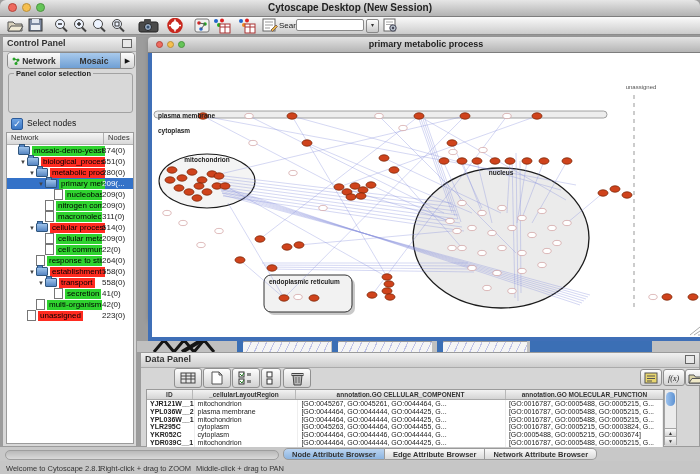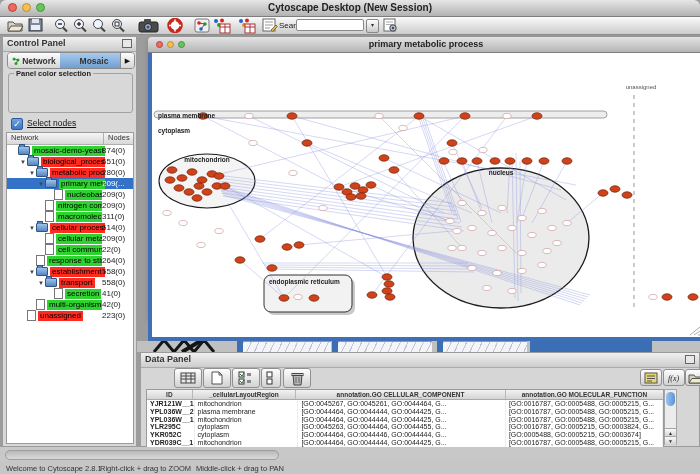--- a/index.html
+++ b/index.html
@@ -30,21 +30,21 @@
   .cp-tab-arrow{flex:none;width:13px;border-left:1px solid #8b8b8b;font-size:7px;background:linear-gradient(#fdfdfd,#d5d5d5);
     display:flex;align-items:center;justify-content:center;color:#111;}
   #cp-group{left:5px;top:36px;width:123px;height:38px;border:1px solid #a2a2a2;border-radius:3px;}
   #cp-group-legend{left:5px;top:-5px;background:#d8d8d8;font-size:7.5px;font-weight:bold;color:#222;padding:0 2px;}
   #cp-dropdown{left:7px;top:11px;width:107px;height:15px;background:linear-gradient(#ffffff,#e0e0e0);
     border:1px solid #969696;border-radius:3px;font-size:8px;color:#111;line-height:15px;padding-left:8px;box-sizing:border-box;}
   #cp-dd-stepper{right:2px;top:1px;width:12px;height:11px;background:linear-gradient(#86b4ec,#3e79c8);
     border-radius:2px;color:#fff;font-size:4.5px;line-height:5px;text-align:center;}
   #cp-checkbox{left:8px;top:81px;width:10px;height:10px;background:linear-gradient(#6ea3e2,#3b77c4);
     border:1px solid #2a5a9a;border-radius:2px;color:#fff;font-size:9px;line-height:10px;text-align:center;}
-  #cp-check-label{left:24px;top:81px;font-size:8.5px;color:#111;text-decoration:underline;}
+  #cp-check-label{left:24px;top:81px;font-size:8.5px;color:#111;}
   #tree-box{left:3px;top:95px;width:128px;height:312px;background:#fff;border:1px solid #9b9b9b;box-sizing:border-box;overflow:hidden;}
   #tree-header{display:flex;height:11px;background:linear-gradient(#f6f6f6,#d8d8d8);border-bottom:1px solid #b0b0b0;
     font-size:7.5px;color:#333;}
   #tree-header .c1{width:92px;border-right:1px solid #b0b0b0;padding-left:4px;}
   #tree-header .c2{padding-left:4px;}
   .tree-row{position:relative;height:11px;display:flex;align-items:center;font-size:8px;white-space:nowrap;}
   .tree-row.sel{background:#3472c8;}
   .tr-arrow{width:8px;font-size:6px;color:#444;flex:none;text-align:center;}
   .tr-folder{flex:none;width:10px;height:7px;background:linear-gradient(#9ec3ea,#5585c2);border:1px solid #2f567e;
     border-radius:1px;margin-right:2px;position:relative;}
@@ -642,19 +642,24 @@
   </div>
   <div class="abs" id="dp-vscroll">
     <div class="abs" id="dp-vthumb"></div>
     <div class="abs vs-arrow" style="top:38px;">▲</div>
     <div class="abs vs-arrow" style="top:46px;">▼</div>
   </div>
 </div>
 
 <div class="abs" id="tab-row">
   <div class="abs" id="hscroll-track"></div>
+  <div class="abs" id="btabs">
+    <span class="btab first sel">Node Attribute Browser</span>
+    <span class="btab">Edge Attribute Browser</span>
+    <span class="btab last">Network Attribute Browser</span>
+  </div>
 </div>
 
 <div class="abs" id="statusbar">
   <span class="abs" style="left:6px;top:3px;">Welcome to Cytoscape 2.8.1</span>
   <span class="abs" style="left:100px;top:3px;">Right-click + drag to ZOOM</span>
   <span class="abs" style="left:196px;top:3px;">Middle-click + drag to PAN</span>
 </div>
 
 </body></html>

